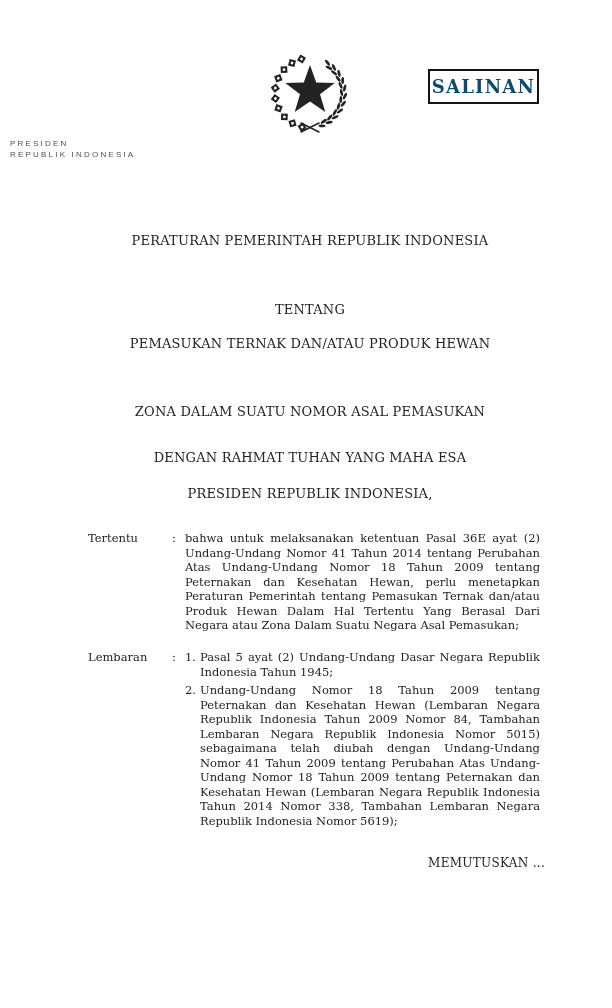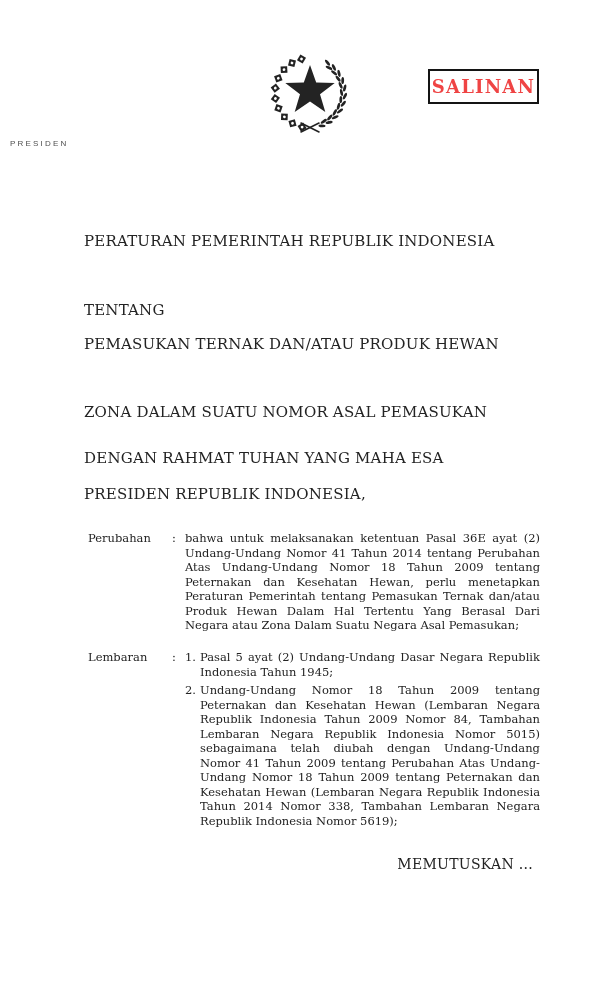--- a/index.html
+++ b/index.html
@@ -25,26 +25,26 @@
     position:absolute;left:10px;top:139px;width:600px;
     text-align:left;
     font-family:"Liberation Sans","DejaVu Sans",sans-serif;
     font-size:8px;line-height:10.5px;letter-spacing:2.2px;
     color:var(--gray);
   }
   .stamp{
     position:absolute;left:428px;top:69px;width:107px;height:31px;
     border:2.5px solid #141414;
     display:flex;align-items:center;justify-content:center;
-    font-weight:bold;font-size:18px;letter-spacing:1.2px;color:#ef4444;
+    font-weight:bold;font-size:18px;letter-spacing:1.2px;color:#0c4a6e;
   }
   
   .cline{
     position:absolute;left:84px;width:452px;
-    font-size:15px;line-height:14px;letter-spacing:0.2px;
+    text-align:center;font-size:13px;line-height:14px;letter-spacing:0.2px;
     white-space:nowrap;
   }
   .t1{top:234px}.t2{top:268px}.t3{top:303px}
   .t4{top:337px}.t5{top:371px}.t6{top:405px}
   .p1{top:451px}.p2{top:487px}
   
   .row{
     position:absolute;left:88px;width:452px;
     display:flex;align-items:flex-start;
     font-size:11.5px;line-height:14.5px;
@@ -53,22 +53,22 @@
   .row .colon{width:13px;flex:none}
   .row .content{flex:1;min-width:0}
   .just{text-align:justify}
   .menimbang{top:531px}
   .mengingat{top:650px}
   .item{display:flex;align-items:flex-start}
   .item + .item{margin-top:4px}
   .item .num{width:15px;flex:none}
   .item .itext{flex:1;min-width:0}
   .catchword{
-    position:absolute;left:84px;top:856px;width:449px;
-    text-align:right;font-size:14px;letter-spacing:0.3px;
+    position:absolute;left:96px;top:856px;width:449px;
+    text-align:right;font-size:12px;letter-spacing:0.3px;
   }
 </style>
 </head>
 <body>
 
 <div class="page">
 
   <svg class="emblem" viewBox="0 0 112 84" aria-hidden="true">
     <polygon fill="currentColor" points="56,11 62.2,28.5 80.7,29 66,40.2 71.3,58 56,47.5 40.7,58 46,40.2 31.3,29 49.8,28.5"></polygon>
     <g id="cotton">
@@ -137,34 +137,35 @@
         <ellipse cx="75.0" cy="13.8" rx="1.4" ry="3.6" fill="currentColor" transform="rotate(-63, 75.0, 13.8)"></ellipse>
       </g>
     <g stroke="currentColor" stroke-width="1.6" stroke-linecap="round">
       <line x1="47" y1="78" x2="65" y2="69"></line>
       <line x1="47" y1="69" x2="65" y2="78"></line>
     </g>
   </svg>
 
   <div class="letterhead">
     <div>PRESIDEN</div>
+    <div>REPUBLIK INDONESIA</div>
   </div>
 
   <div class="stamp">SALINAN</div>
 
   <div class="cline t1">PERATURAN PEMERINTAH REPUBLIK INDONESIA</div>
   <div class="cline t4">PEMASUKAN TERNAK DAN/ATAU PRODUK HEWAN</div>
   <div class="cline t3">TENTANG</div>
   <div class="cline t6">ZONA DALAM SUATU NOMOR ASAL PEMASUKAN</div>
 
   <div class="cline p2">PRESIDEN REPUBLIK INDONESIA,</div>
   <div class="cline p1">DENGAN RAHMAT TUHAN YANG MAHA ESA</div>
 
   <div class="row menimbang">
-    <div class="label">Perubahan</div>
+    <div class="label">Tertentu</div>
     <div class="colon">:</div>
     <div class="content just">bahwa untuk melaksanakan ketentuan Pasal 36E ayat (2) Undang-Undang Nomor 41 Tahun 2014 tentang Perubahan Atas Undang-Undang Nomor 18 Tahun 2009 tentang Peternakan dan Kesehatan Hewan, perlu menetapkan Peraturan Pemerintah tentang Pemasukan Ternak dan/atau Produk Hewan Dalam Hal Tertentu Yang Berasal Dari Negara atau Zona Dalam Suatu Negara Asal Pemasukan;</div>
   </div>
 
   <div class="row mengingat">
     <div class="label">Lembaran</div>
     <div class="colon">:</div>
     <div class="content">
       <div class="item">
         <div class="num">1.</div>

